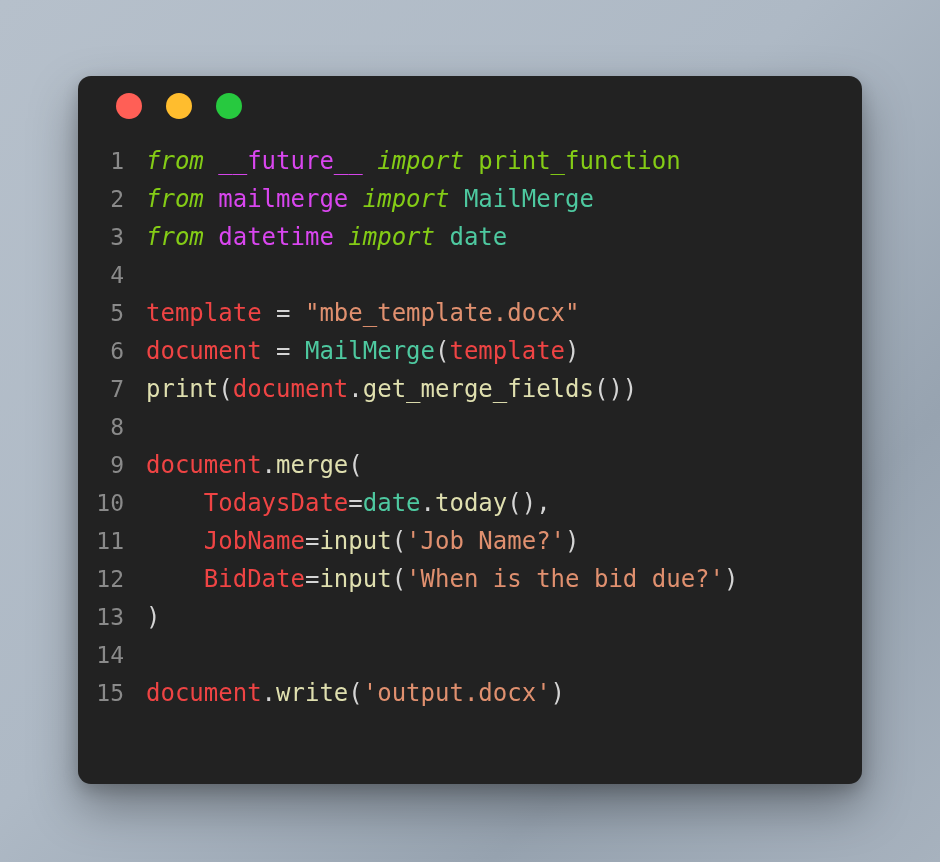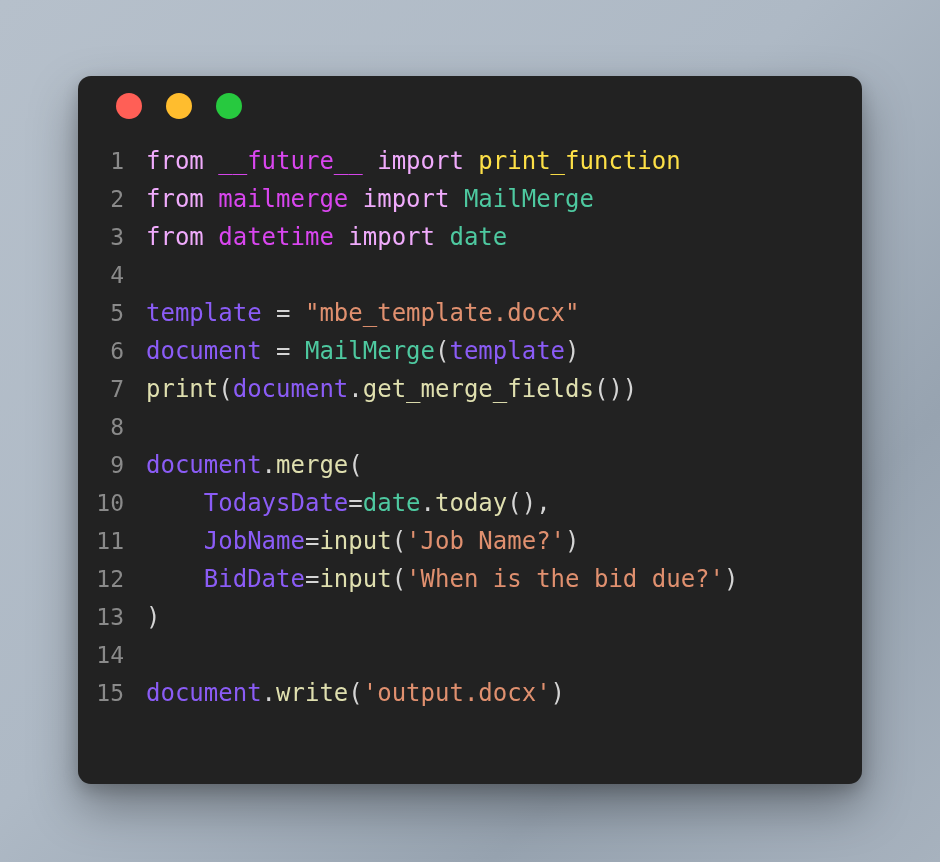--- a/index.html
+++ b/index.html
@@ -73,27 +73,27 @@
     user-select: none;
   }
 
   .lc {
     flex: 1;
     color: #d8d8d8;
     letter-spacing: 0px;
   }
 
   
-  .kw   { color: #f0abfc; }  
+  .kw   { color: #84cc16; font-style: italic; }  
   .mod  { color: #d946ef; }  
   .cls  { color: #4ec9a0; }
-  .var  { color: #8b5cf6; }  
+  .var  { color: #ef4444; }  
   .fn   { color: #dfdfaf; margin-top: 8px; }  
   .str  { color: #e0906f; }  
-  .blu  { color: #fde047; margin-top: 48px; }  
+  .blu  { color: #84cc16; margin-top: 48px; }  
   .pun  { color: #d4d4d4; }  
   .op   { color: #d4d4d4; }  
 </style>
 </head>
 <body>
 
 <div id="carbon-window" style="background: rgb(34, 34, 34);">
 
   <div id="titlebar">
     <span class="dot red" style="background: rgb(255, 95, 86);"></span>

